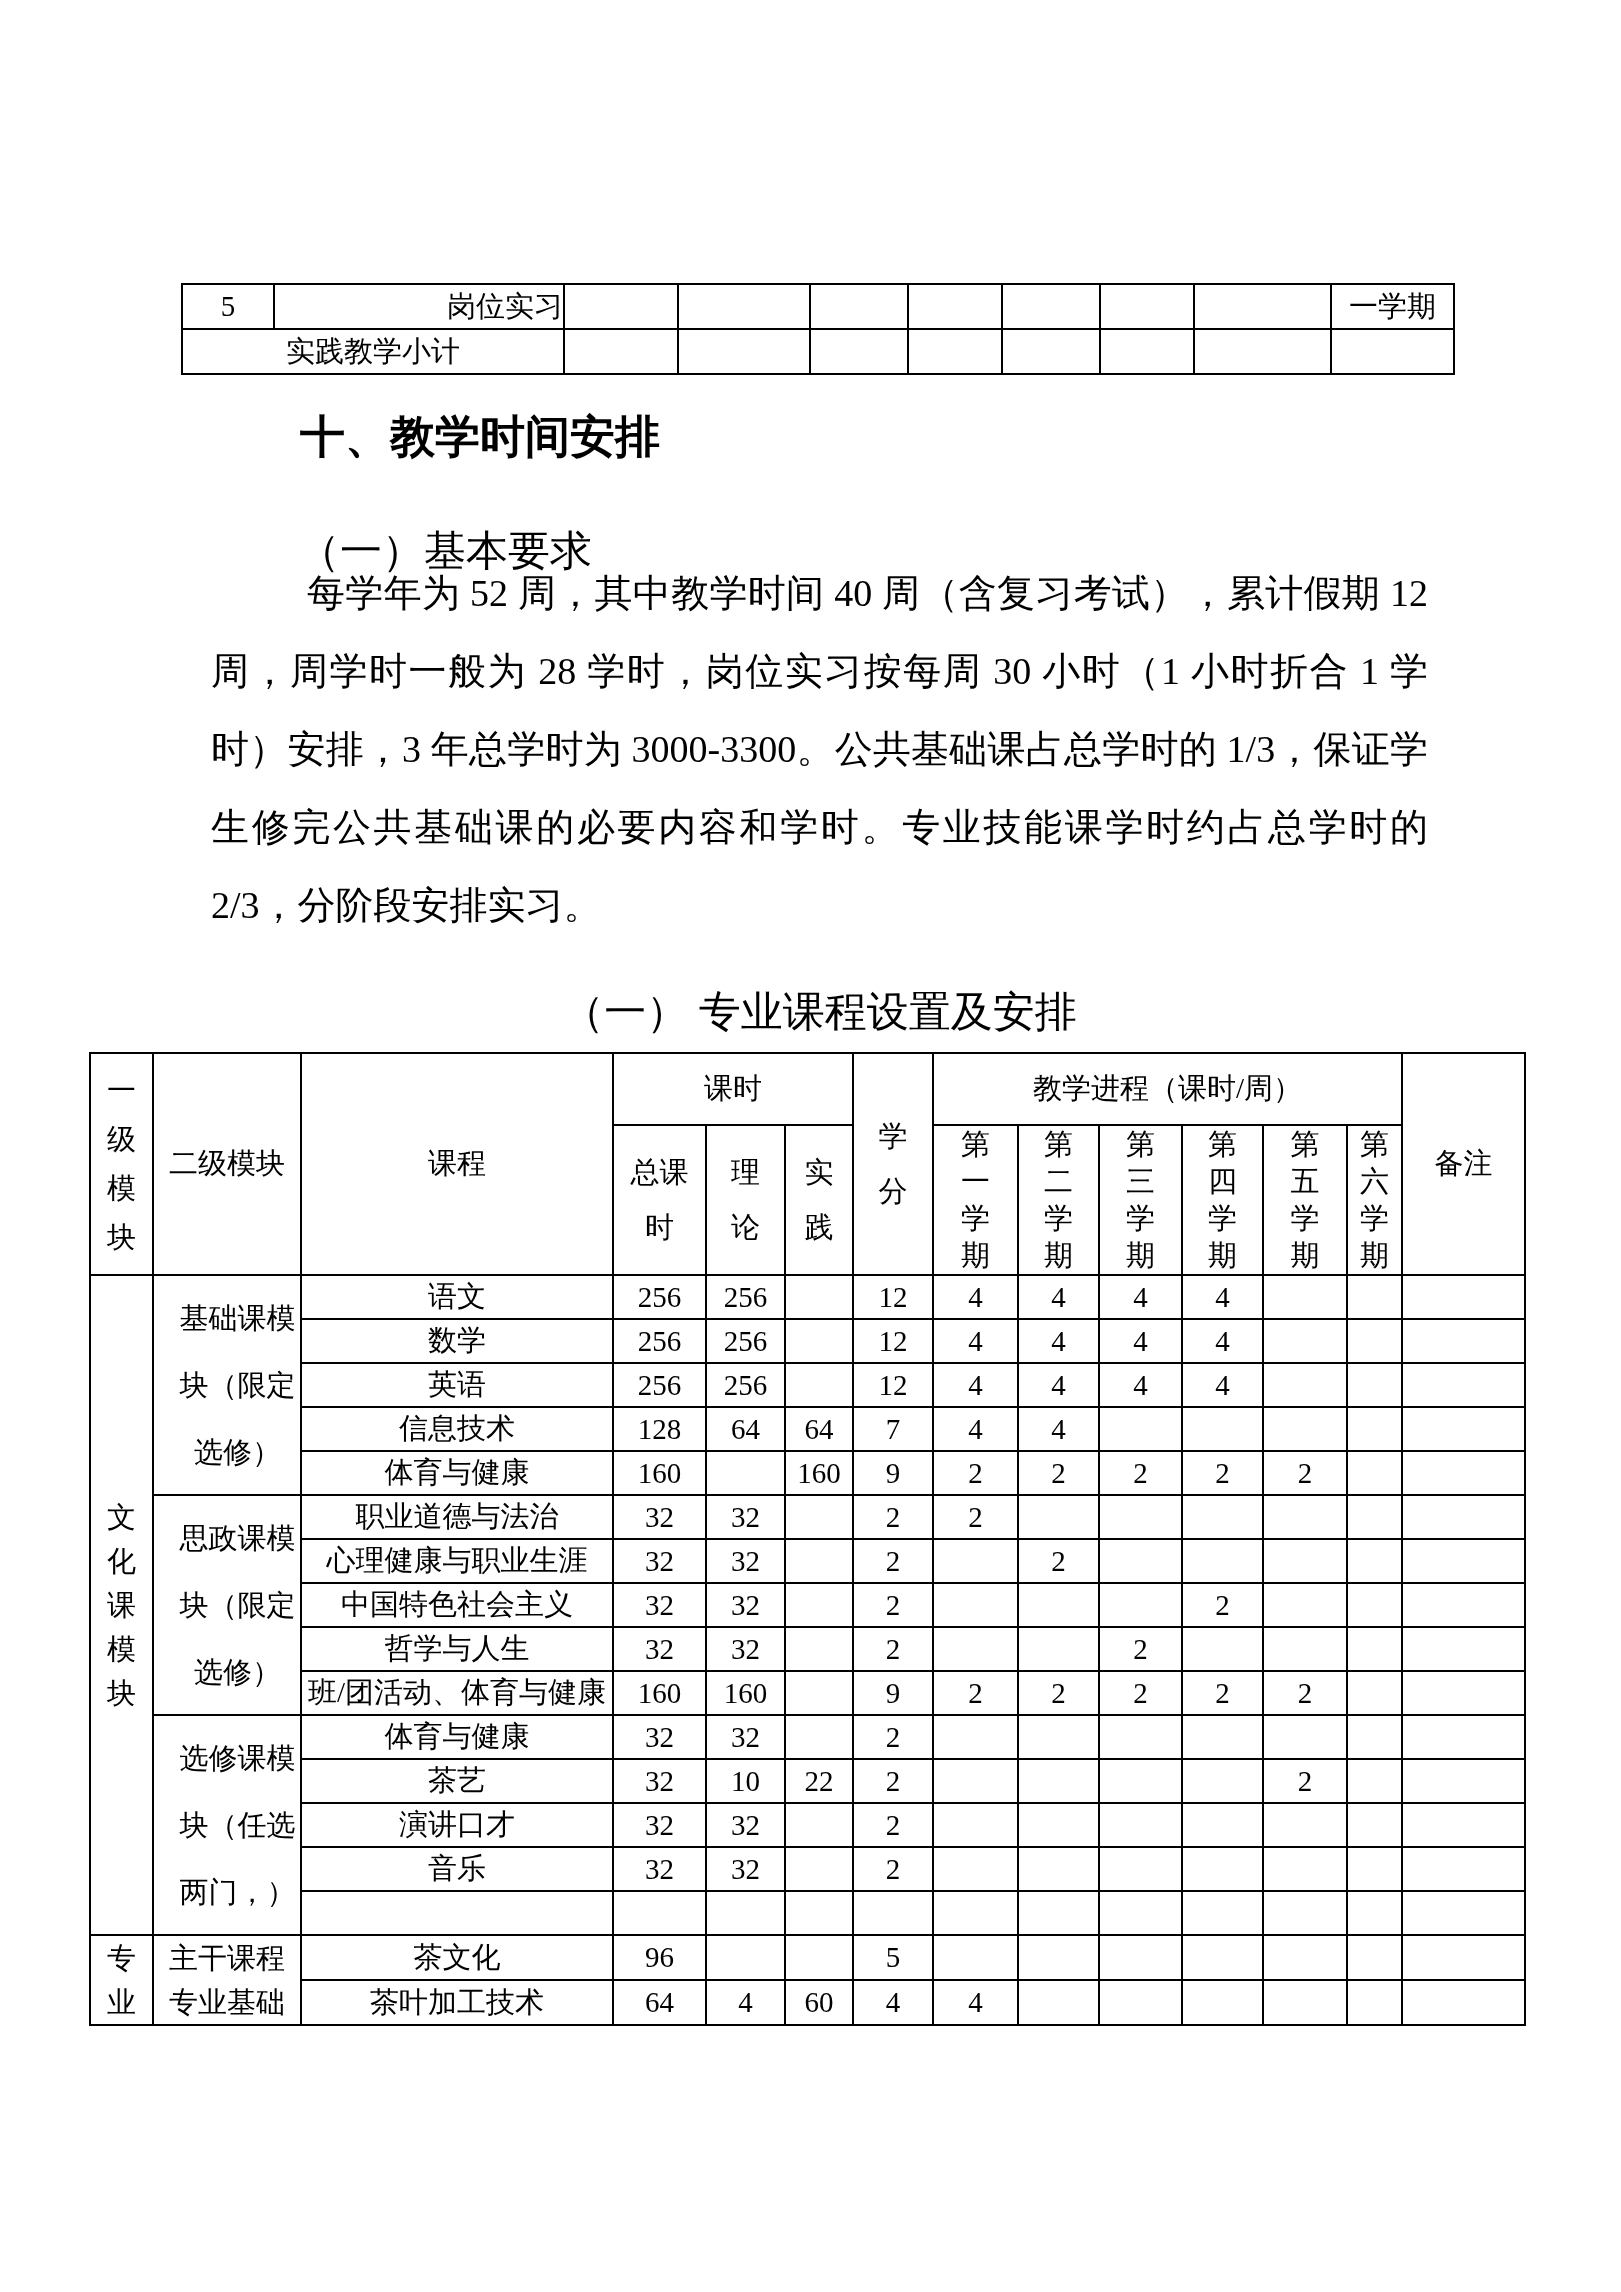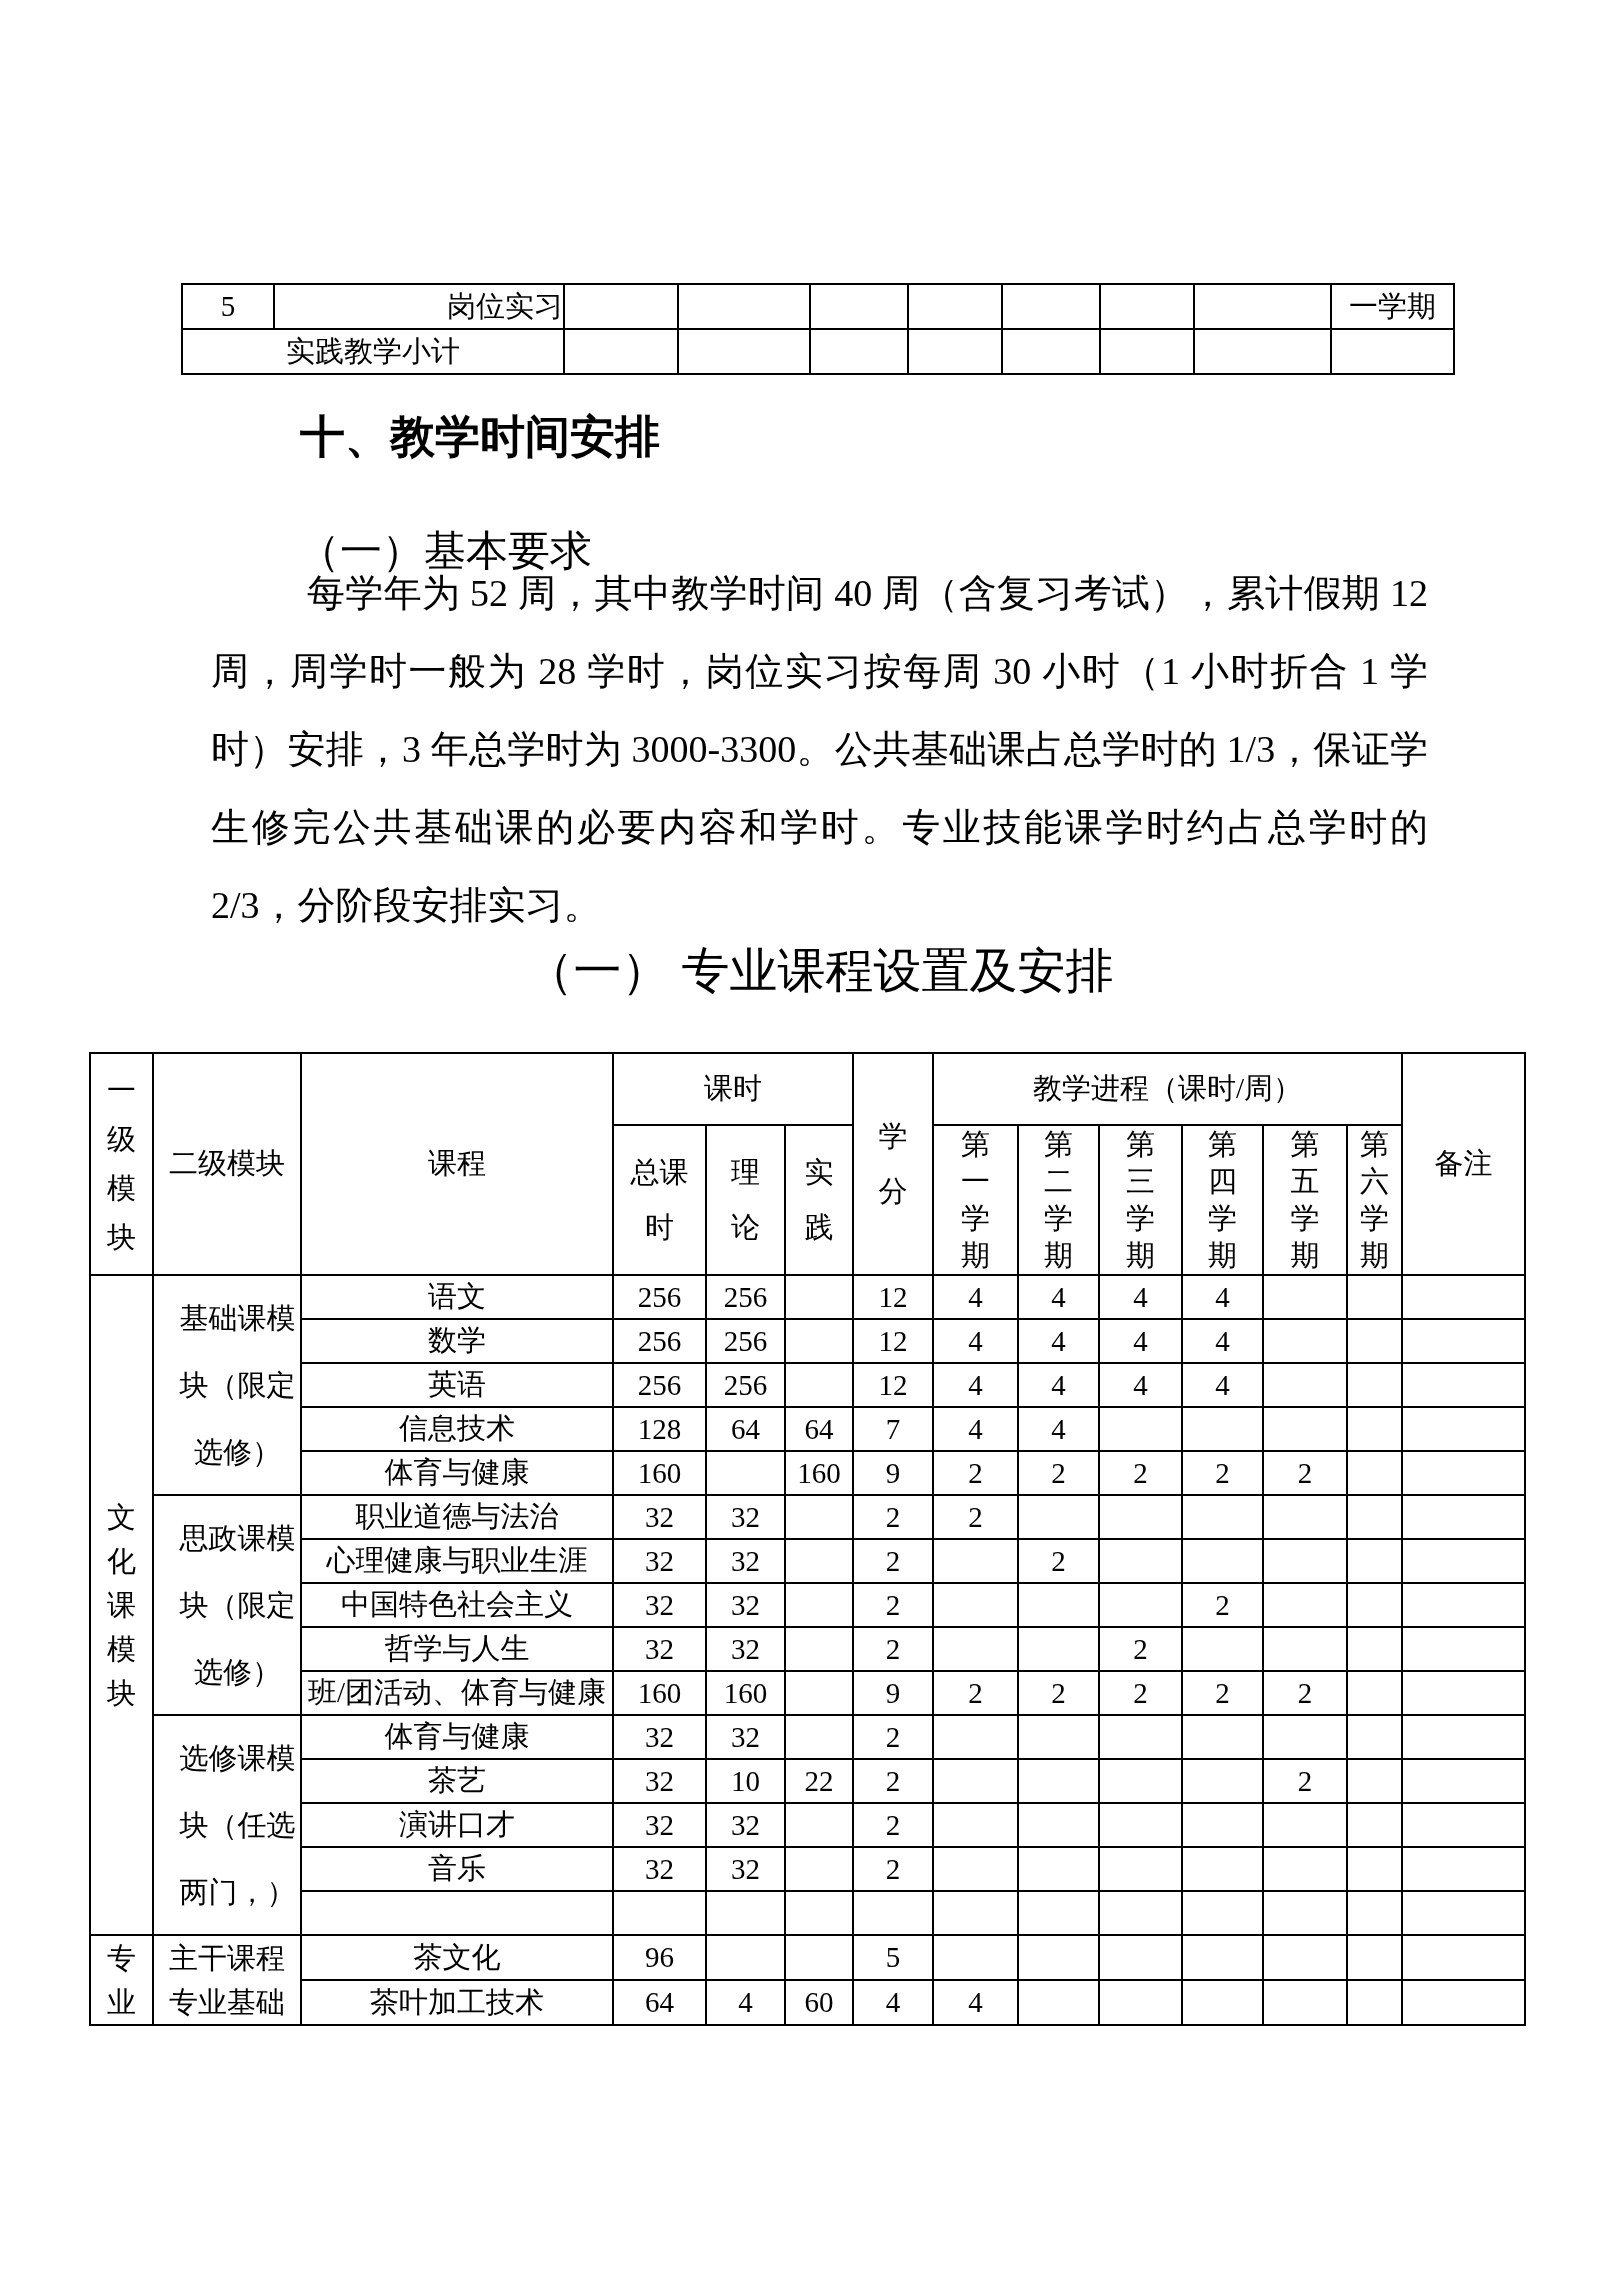--- a/index.html
+++ b/index.html
@@ -28,22 +28,22 @@
     font-family:"Liberation Sans", sans-serif;
     font-weight:bold; font-size:45px; line-height:53px;
   }
   .h2 { position:absolute; left:298px; top:487px; font-size:42px; line-height:49px;margin-top:40px; }
   .para {
     position:absolute; left:211px; top:554px; width:1217px;
     font-size:38px; line-height:78px;
     text-align:justify; text-indent:96px;
   }
   .caption {
-    position:absolute; left:211px; top:933px; width:1217px;
-    font-size:48px; line-height:76px; text-align:center;
+    position:absolute; left:211px; top:974px; width:1217px;
+    font-size:42px; line-height:76px; text-align:center;
   }
 
   
   .t-main { left:89px; top:1052px; width:1437px; }
   .t-main th, .t-main td { font-size:29px; }
   .t-main thead tr.r1 { height:72px; }
   .t-main thead tr.r2 { height:149px; }
   .t-main tbody tr { height:44px; }
   .vhead   { line-height:49px; }  
   .sub2    { line-height:55px; }  

